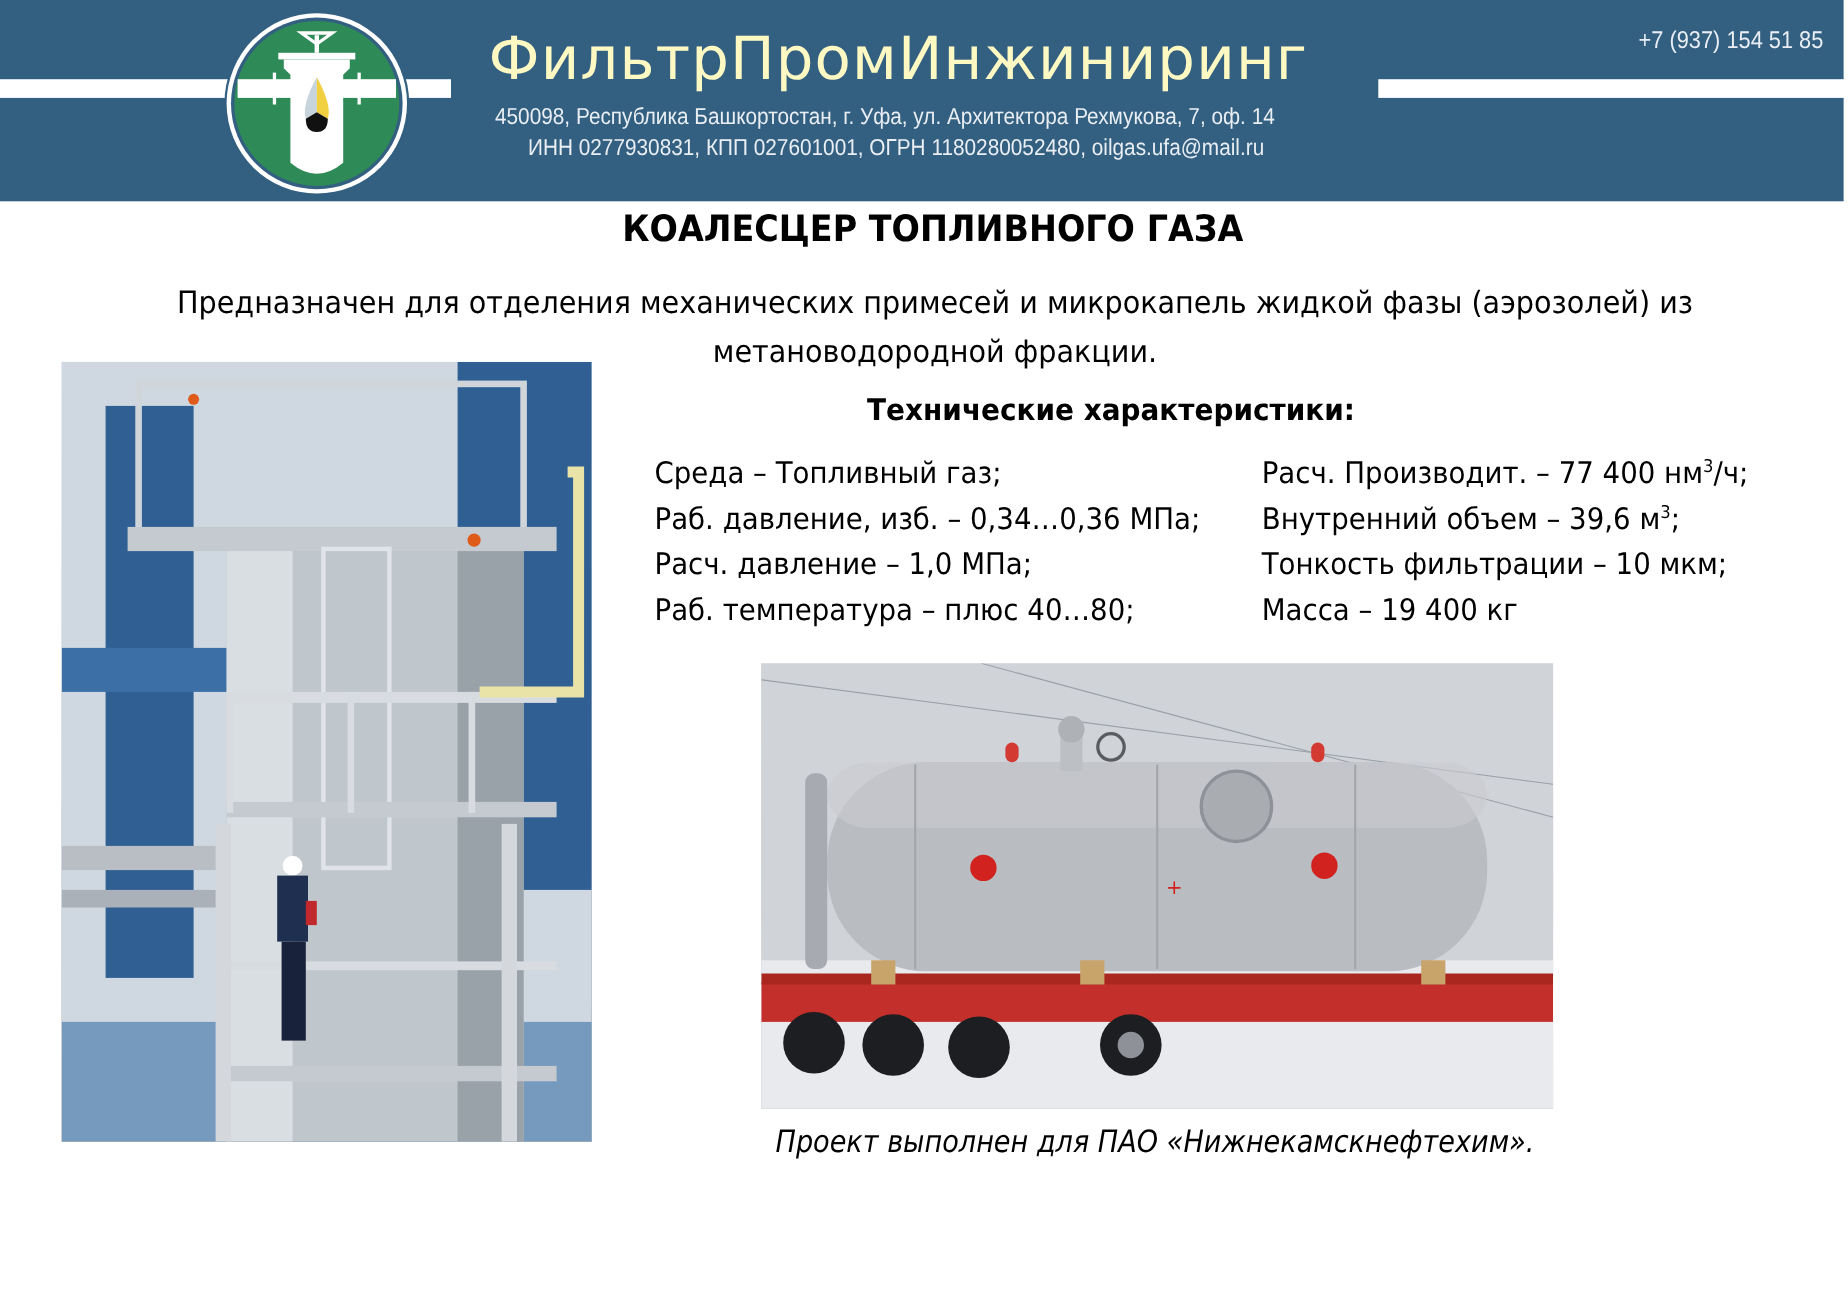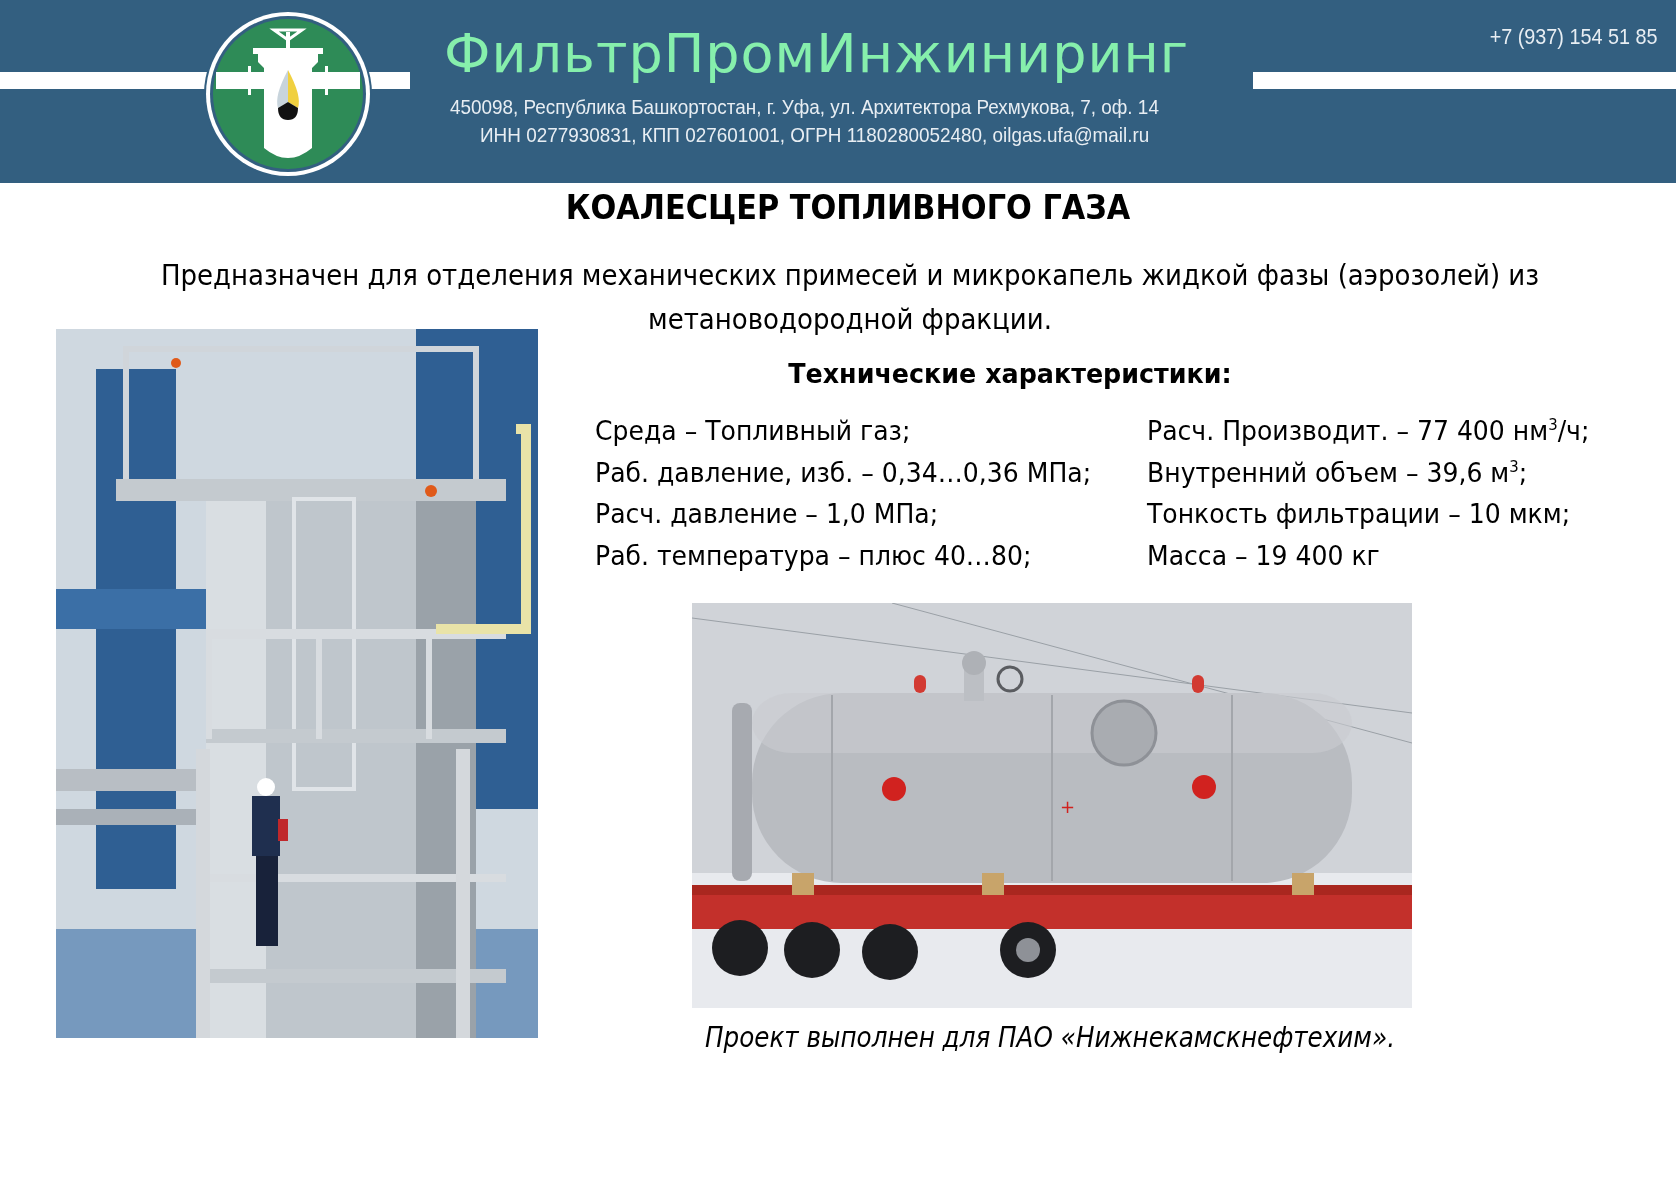--- a/index.html
+++ b/index.html
@@ -8,21 +8,21 @@
 
   
   .header { position: absolute; left: 0; top: 0; width: 1676px; height: 183px; background: #335f80; }
   .stripe { position: absolute; top: 72px; height: 17px; background: #ffffff; }
   .stripe.left  { left: 0; width: 410px; }
   .stripe.right { left: 1253px; width: 427px; }
 
   .logo { position: absolute; left: 202px; top: 8px; width: 172px; height: 172px; }
 
   .company-name { position: absolute; left: 444px; top: 22px; font-family: "DejaVu Sans", sans-serif;
-                  font-size: 54px; line-height: 64px; color: #86efac; letter-spacing: 1px; white-space: nowrap; }
+                  font-size: 54px; line-height: 64px; color: #fef9c3; letter-spacing: 1px; white-space: nowrap; }
   .address-line { position: absolute; left: 450px; font-size: 21px; line-height: 24px; color: #e8eef3;
                   white-space: nowrap; transform: scaleX(0.9); transform-origin: left center; }
   .address-line.l1 { top: 95px; }
   .address-line.l2 { top: 123px; left: 480px; }
   .phone { position: absolute; right: 18px; top: 24px; font-size: 22px; color: #e8eef3;
            transform: scaleX(0.9); transform-origin: right center; white-space: nowrap; }
 
   
   .title { position: absolute; left: 0; width: 1696px; top: 186px; text-align: center;
            font-family: "DejaVu Sans", sans-serif; font-weight: bold; font-size: 33px; line-height: 44px;

